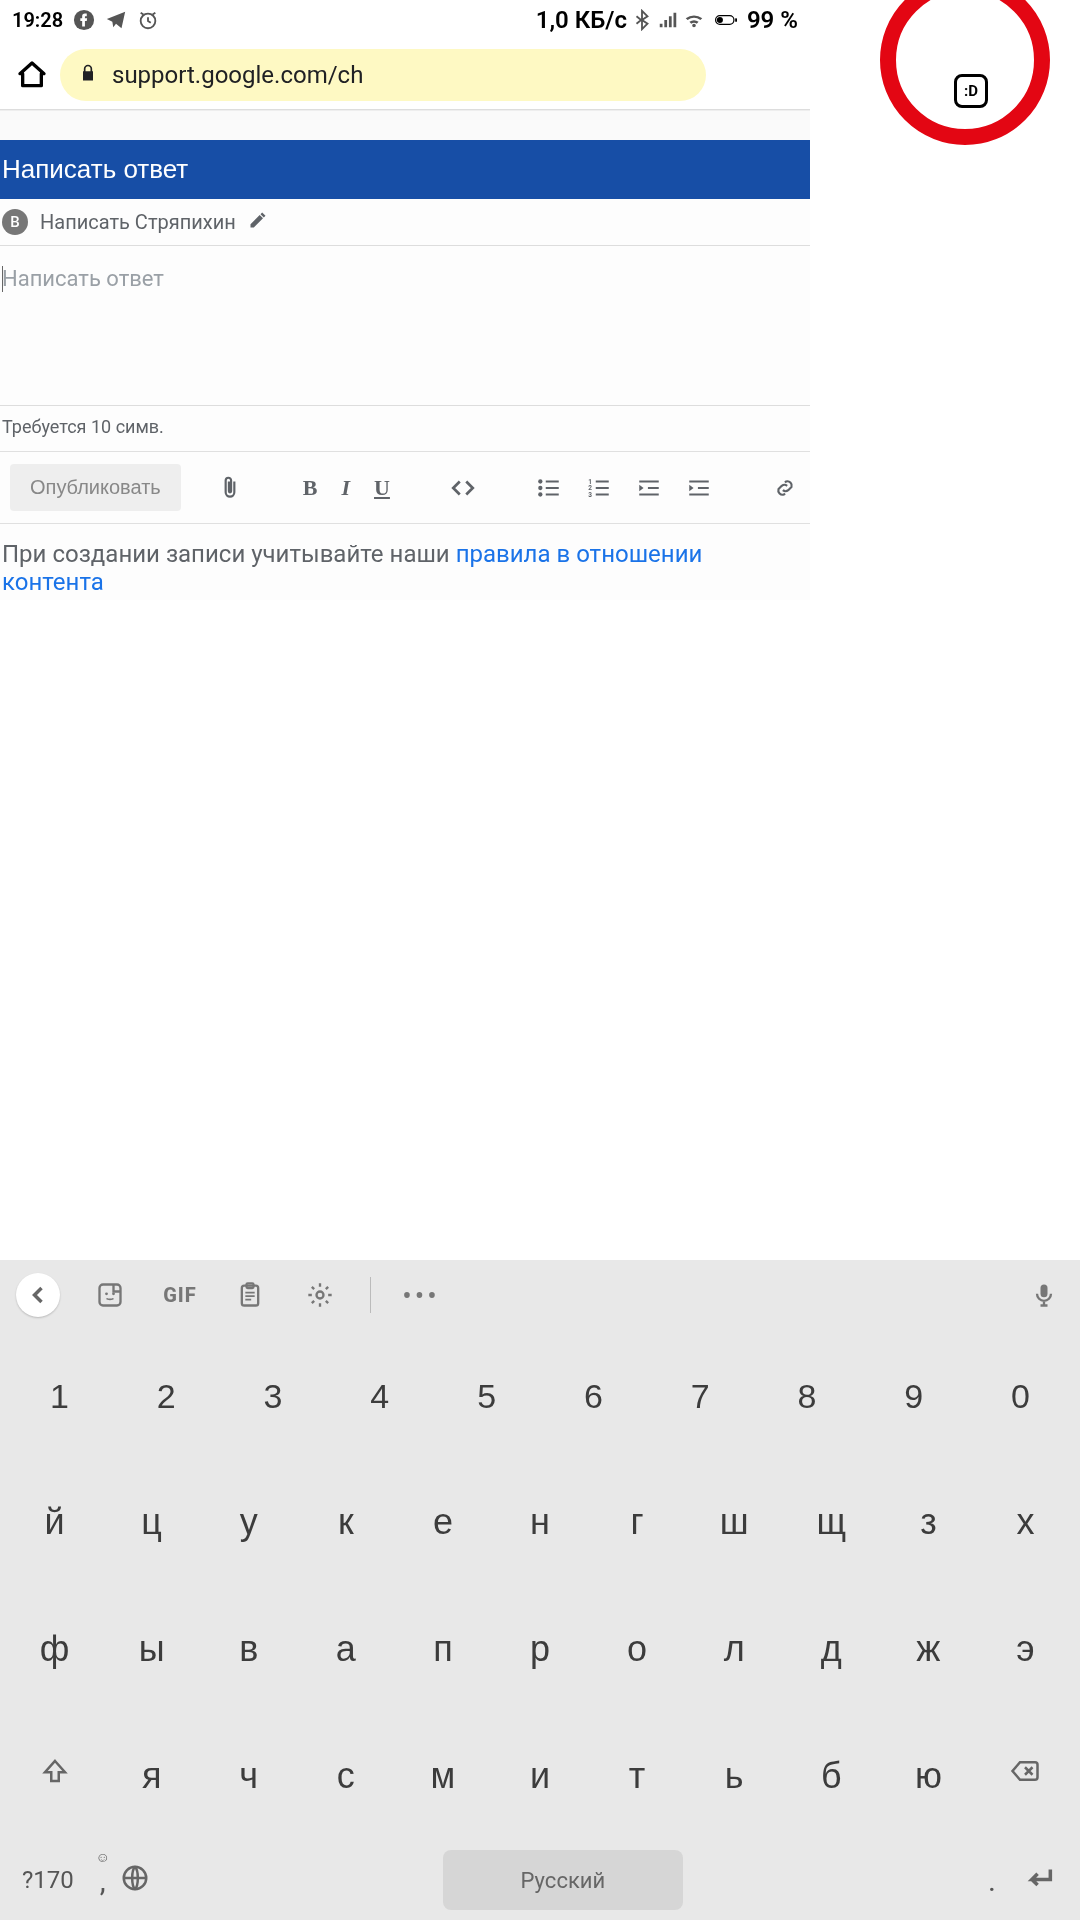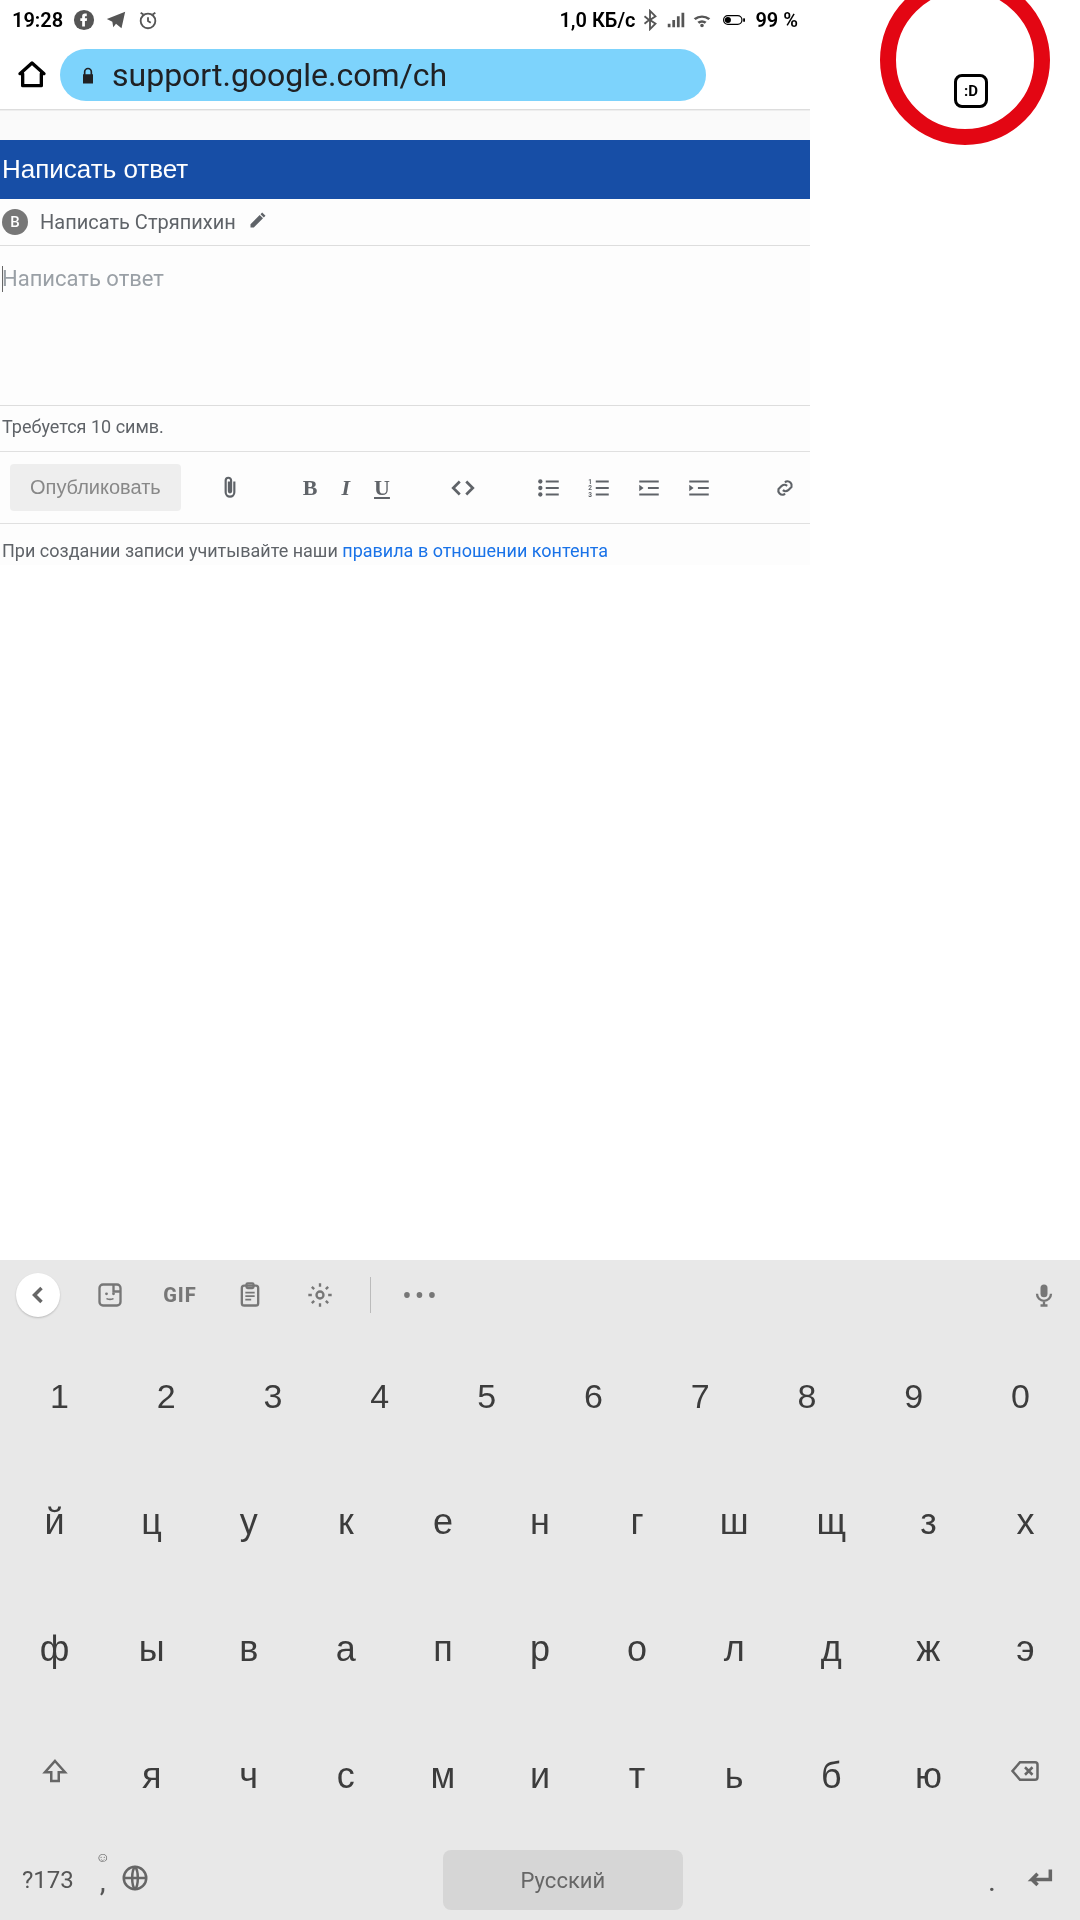--- a/index.html
+++ b/index.html
@@ -1,28 +1,28 @@
 <!DOCTYPE html>
 <html><head>
 <meta charset="utf-8">
 <style>
   * { box-sizing: border-box; margin: 0; padding: 0; }
   html, body { width: 810px; height: 1440px; font-family: -apple-system, Roboto, Arial, sans-serif; background: #fff; overflow: hidden; }
 
   
   .status-bar { height: 40px; display: flex; align-items: center; justify-content: space-between; padding: 0 12px; font-size: 20px; font-weight: 600; color: #000; gap: 45px; }
   .status-left { display: flex; align-items: center; gap: 10px; }
-  .status-right { display: flex; align-items: center; gap: 4px; font-size: 20px; }
+  .status-right { display: flex; align-items: center; gap: 4px; font-size: 24px; }
   .status-icon { width: 22px; height: 22px; display: inline-flex; align-items: center; justify-content: center; }
   .status-icon svg { width: 22px; height: 22px; fill: #555; }
 
   
   .browser-bar { height: 70px; display: flex; align-items: center; padding: 0 14px; gap: 10px; border-bottom: 1px solid #ddd; position: relative; }
   .home-btn { width: 36px; height: 36px; display: flex; align-items: center; justify-content: center; }
-  .url-pill { flex: 1; background: #7dd3fc; border-radius: 30px; height: 52px; display: flex; align-items: center; padding: 0 18px; gap: 14px; font-size: 32px; color: #202124; }
+  .url-pill { flex: 1; background: #fef9c3; border-radius: 30px; height: 52px; display: flex; align-items: center; padding: 0 18px; gap: 14px; font-size: 24px; color: #202124; }
   .lock-icon svg { width: 20px; height: 20px; fill: #202124; }
   .tabs-btn { width: 34px; height: 34px; border: 3px solid #000; border-radius: 8px; display: flex; align-items: center; justify-content: center; font-size: 15px; font-weight: 700; color: #000; }
 
   
   .red-circle { position: absolute; width: 170px; height: 170px; border: 16px solid #e30613; border-radius: 50%; top: -25px; right: 30px; background: #fff; pointer-events: none; z-index: 5; }
 
   
   .page-area { background: #fdfdfd; }
   .spacer-top { height: 30px; background: #fafafa; border-top: 1px solid #eee; }
   .blue-bar { background: #174ea6; color: #fff; padding: 14px 2px; font-size: 26px; font-family: 'Google Sans', Arial, sans-serif; }
@@ -37,21 +37,21 @@
   .cursor-line { position: absolute; left: 2px; top: 20px; width: 1px; height: 26px; background: #666; }
   .hint { font-size: 18px; color: #5f6368; padding: 10px 2px 14px; border-bottom: 1px solid #e0e0e0; }
 
   
   .toolbar { display: flex; align-items: center; gap: 16px; padding: 12px 10px; border-bottom: 1px solid #e0e0e0; }
   .publish-btn { background: #eee; color: #888; font-size: 20px; padding: 12px 20px; border-radius: 4px; border:none; font-weight:500;}
   .tb-sep { width: 1px; height: 34px; background: #ccc; margin: 0 10px; }
   .tb-icon { width: 30px; height: 30px; display: flex; align-items: center; justify-content: center; color: #5f6368; font-size: 22px; font-weight: 700; margin: 0 4px; }
   .tb-icon svg { width: 26px; height: 26px; fill: #5f6368; }
 
-  .notice { font-size: 18px; color: #5f6368; padding: 16px 2px 4px; }
+  .notice { font-size: 24px; color: #5f6368; padding: 16px 2px 4px; }
   .notice a { color: #1a73e8; text-decoration: none; }
 
   
   .keyboard { position: absolute; bottom: 0; left: 0; right: 0; background: #e8e8e8; height: 660px; display: flex; flex-direction: column; }
   .kb-top { height: 70px; display: flex; align-items: center; padding: 0 16px; gap: 30px; }
   .kb-top-btn { width: 40px; height: 40px; display: flex; align-items: center; justify-content: center; }
   .kb-top-btn.round { background: #fff; border-radius: 50%; width: 44px; height: 44px; box-shadow: 0 1px 2px rgba(0,0,0,.2); }
   .kb-top-btn svg { width: 28px; height: 28px; fill: #5f6368; }
   .kb-top .gif { font-weight: 800; color: #777; font-size: 20px; letter-spacing: 1px; }
   .kb-top .dots { font-size: 28px; color: #777; letter-spacing: 3px; }
@@ -318,21 +318,21 @@
         <div class="key letter">ю</div>
         <div class="key"><svg viewBox="0 0 24 24">
             <path d="M8 5h12a2 2 0 012 2v10a2 2 0 01-2 2H8l-6-7z" fill="none" stroke="#666" stroke-width="2"></path>
             <path d="M12 9l6 6M18 9l-6 6" stroke="#666" stroke-width="2"></path>
           </svg></div>
     </div>
   </div>
 
   <div class="kb-bottom">
     <div class="kb-bottom-wrap">
-      <div class="key-sym">?173</div>
+      <div class="key-sym">?170</div>
       <div class="comma-wrap">
         <span class="smiley">☺</span>
         <span>,</span>
       </div>
       <div><svg width="30" height="30" viewBox="0 0 24 24">
             <circle cx="12" cy="12" r="9" fill="none" stroke="#666" stroke-width="2"></circle>
             <path d="M3 12h18M12 3c3 3 3 15 0 18M12 3c-3 3-3 15 0 18" fill="none" stroke="#666" stroke-width="2"></path>
           </svg></div>
       <div class="kb-space">Русский</div>
       <div class="key-sym" style="font-size:30px">.</div>

